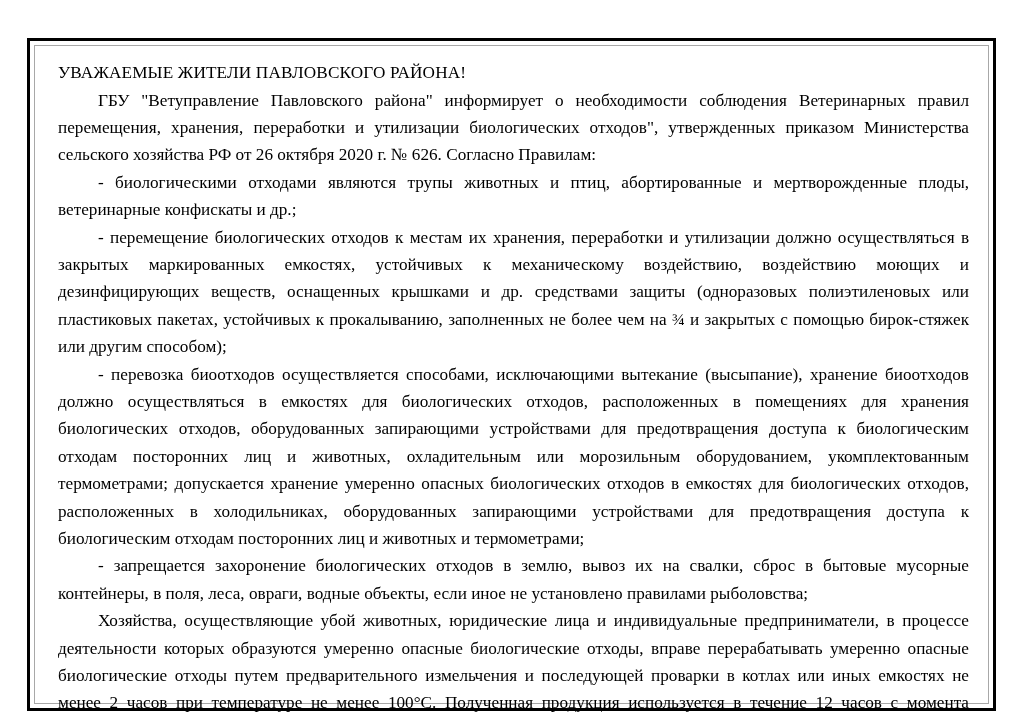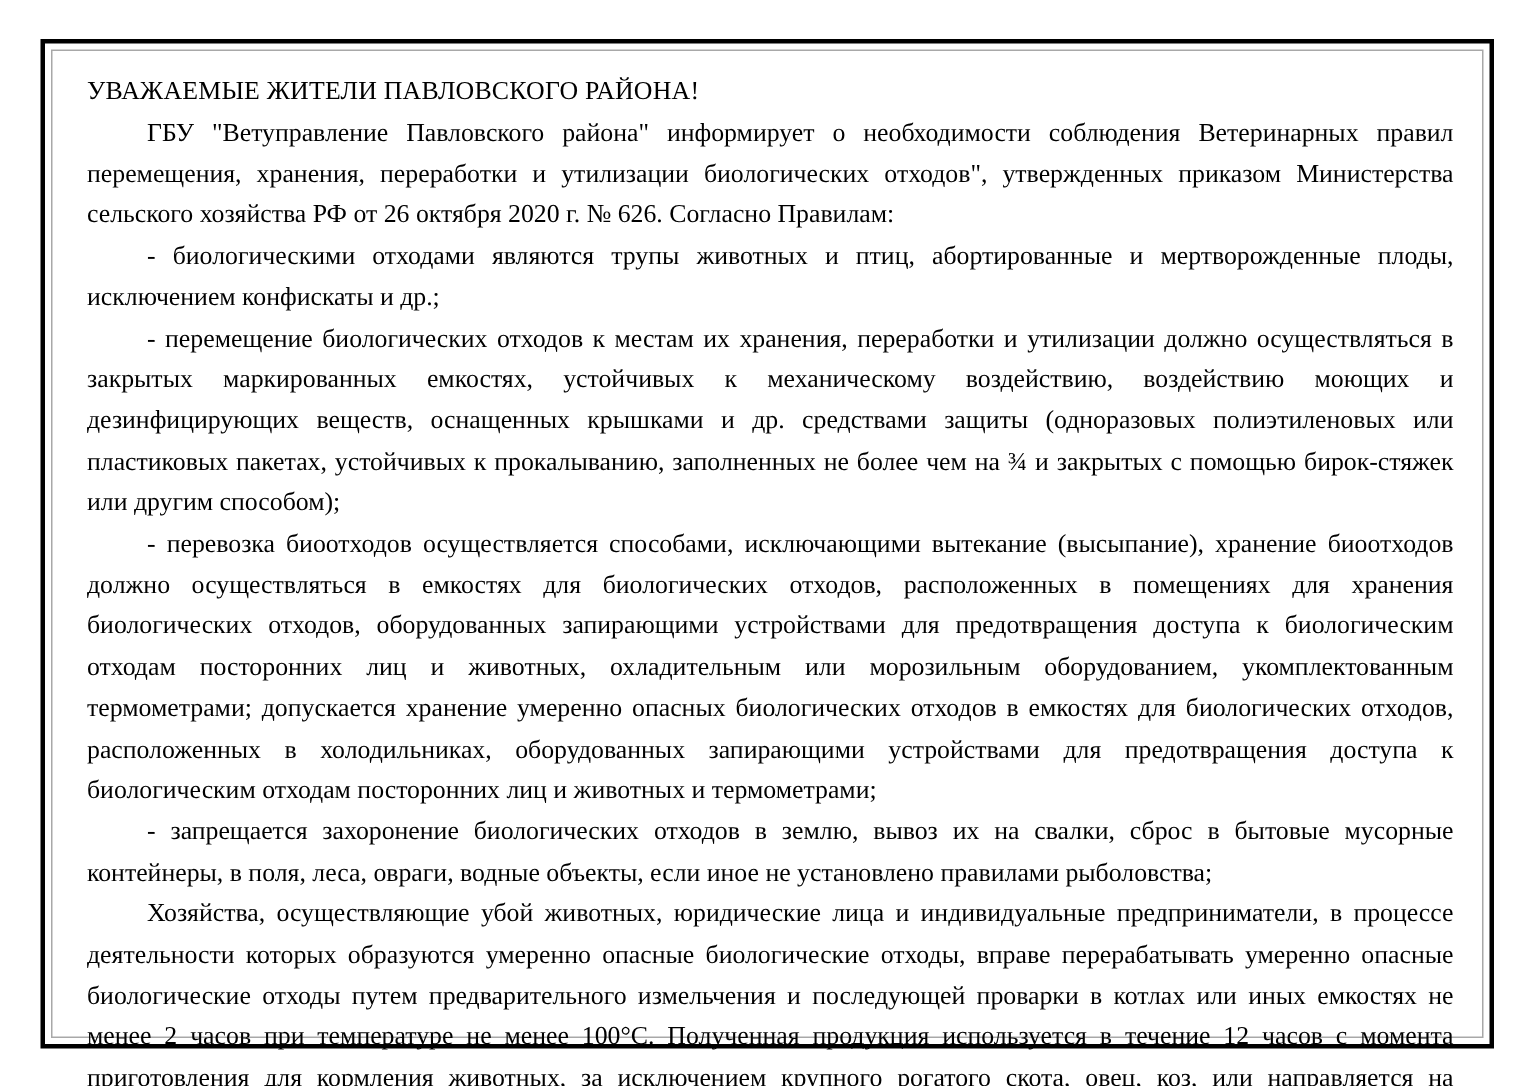--- a/index.html
+++ b/index.html
@@ -10,21 +10,21 @@
     width: 1024px;
     height: 724px;
     background: #ffffff;
     font-family: "Liberation Serif", "DejaVu Serif", serif;
     color: #000000;
     overflow: hidden;
   }
   .page {
     position: absolute;
     left: 27px;
-    top: 26px;
+    top: 38px;
     width: 969px;
     height: 673px;
     box-sizing: border-box;
     border: 3px solid #000000;
     background: #ffffff;
     padding-left: 36px;
   }
   .page-inner {
     position: absolute;
     left: 4px;
@@ -67,21 +67,21 @@
 <body>
 
 <div class="page">
   <div class="page-inner">
     <div class="content">
 
       <div class="doc-title">УВАЖАЕМЫЕ ЖИТЕЛИ ПАВЛОВСКОГО РАЙОНА!</div>
 
       <p class="para">ГБУ "Ветуправление Павловского района" информирует о необходимости соблюдения Ветеринарных правил перемещения, хранения, переработки и утилизации биологических отходов", утвержденных приказом Министерства сельского хозяйства РФ от 26 октября 2020 г. № 626. Согласно Правилам:</p>
 
-      <p class="para">- биологическими отходами являются трупы животных и птиц, абортированные и мертворожденные плоды, исключением конфискаты и др.;</p>
+      <p class="para">- биологическими отходами являются трупы животных и птиц, абортированные и мертворожденные плоды, ветеринарные конфискаты и др.;</p>
 
       <p class="para">- перемещение биологических отходов к местам их хранения, переработки и утилизации должно осуществляться в закрытых маркированных емкостях, устойчивых к механическому воздействию, воздействию моющих и дезинфицирующих веществ, оснащенных крышками и др. средствами защиты (одноразовых полиэтиленовых или пластиковых пакетах, устойчивых к прокалыванию, заполненных не более чем на ¾ и закрытых с помощью бирок-стяжек или другим способом);</p>
 
       <p class="para">- перевозка биоотходов осуществляется способами, исключающими вытекание (высыпание), хранение биоотходов должно осуществляться в емкостях для биологических отходов, расположенных в помещениях для хранения биологических отходов, оборудованных запирающими устройствами для предотвращения доступа к биологическим отходам посторонних лиц и животных, охладительным или морозильным оборудованием, укомплектованным термометрами; допускается хранение умеренно опасных биологических отходов в емкостях для биологических отходов, расположенных в холодильниках, оборудованных запирающими устройствами для предотвращения доступа к биологическим отходам посторонних лиц и животных и термометрами;</p>
 
       <p class="para bold">- запрещается захоронение биологических отходов в землю, вывоз их на свалки, сброс в бытовые мусорные контейнеры, в поля, леса, овраги, водные объекты, если иное не установлено правилами рыболовства;</p>
 
       <p class="para"><span>Хозяйства, осуществляющие убой животных, юридические лица и индивидуальные предприниматели, в процессе деятельности которых образуются умеренно опасные биологические отходы, вправе перерабатывать умеренно опасные биологические отходы путем предварительного измельчения и последующей проварки в котлах или иных емкостях не менее 2 часов при температуре не менее 100°С. Полученная продукция используется в течение 12 часов с момента приготовления для кормления животных, за исключением крупного рогатого скота, овец, коз, или направляется на переработку и (или) на утилизацию. </span></p>
 
     </div>

